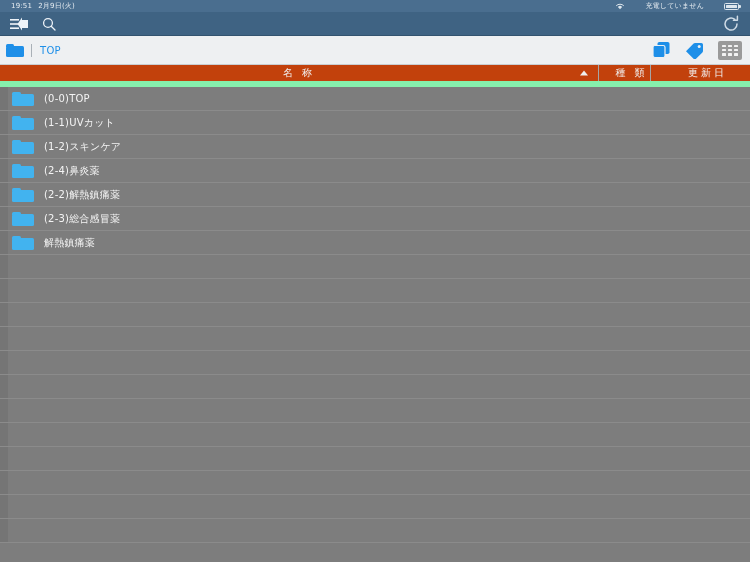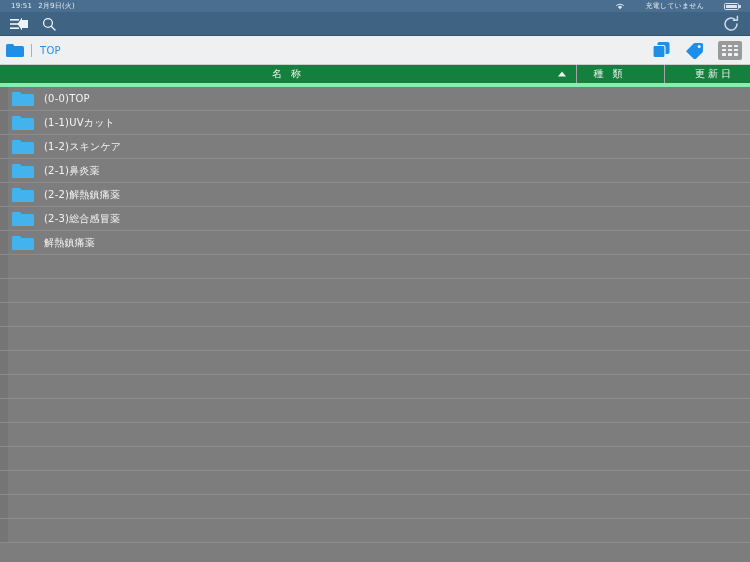--- a/index.html
+++ b/index.html
@@ -92,24 +92,24 @@
     display: grid; grid-template-columns: repeat(3, 1fr);
     grid-template-rows: repeat(3, 1fr);
     gap: 1.5px; padding: 4px 4px;
     cursor: pointer;
   }
   .grid-btn span { background: #f2f2f2; border-radius: .5px; }
 
   
   .colhead {
     height: 22px; width: 100%;
-    background: #15803d;
+    background: #c2410c;
     display: flex; align-items: stretch;
     color: #f2f2f2; font-size: 10px;
-    border-bottom: 4px solid #86efac;
+    border-bottom: 6px solid #86efac;
   }
   .col-name {
     flex: 1 1 auto; display: flex; align-items: center;
     justify-content: center; position: relative;
     letter-spacing: 3px;
   }
   .sort-arrow {
     position: absolute; right: 10px; top: 50%;
     transform: translateY(-50%);
     width: 0; height: 0;
@@ -117,21 +117,21 @@
     border-right: 4px solid transparent;
     border-bottom: 5px solid #efefef;
   }
   .col-type, .col-date {
     display: flex; align-items: center; justify-content: center;
     border-left: 1px solid #a5a5a5;
     letter-spacing: 3px;
     padding-left: 14px;
   }
   .col-type { width: 52px; }
-  .col-date { width: 86px; margin-left: 36px; }
+  .col-date { width: 100px; }
 
   
   .list {
     width: 100%;
     height: calc(562px - 12px - 24px - 24px - 22px);
     background: #7d7d7d;
     display: flex; flex-direction: column;
     overflow: hidden;
   }
   .row {
@@ -264,21 +264,21 @@
       <span class="row-label">(1-1)UVカット</span>
     </div>
     <div class="row">
       <span class="row-gutter"></span>
       <span class="folder-icon"></span>
       <span class="row-label">(1-2)スキンケア</span>
     </div>
     <div class="row">
       <span class="row-gutter"></span>
       <span class="folder-icon"></span>
-      <span class="row-label">(2-1)鼻炎薬</span>
+      <span class="row-label">(2-4)鼻炎薬</span>
     </div>
     <div class="row">
       <span class="row-gutter"></span>
       <span class="folder-icon"></span>
       <span class="row-label">(2-2)解熱鎮痛薬</span>
     </div>
     <div class="row">
       <span class="row-gutter"></span>
       <span class="folder-icon"></span>
       <span class="row-label">(2-3)総合感冒薬</span>

